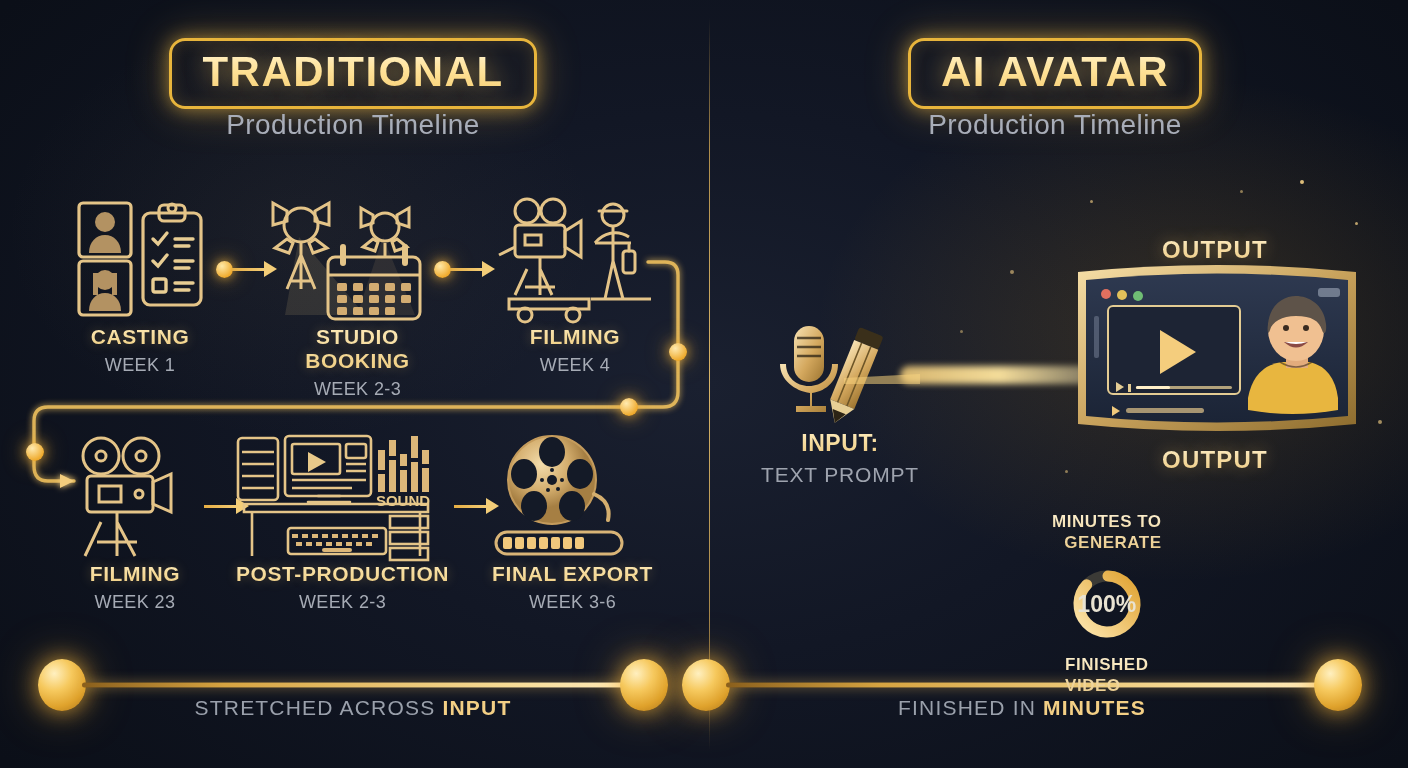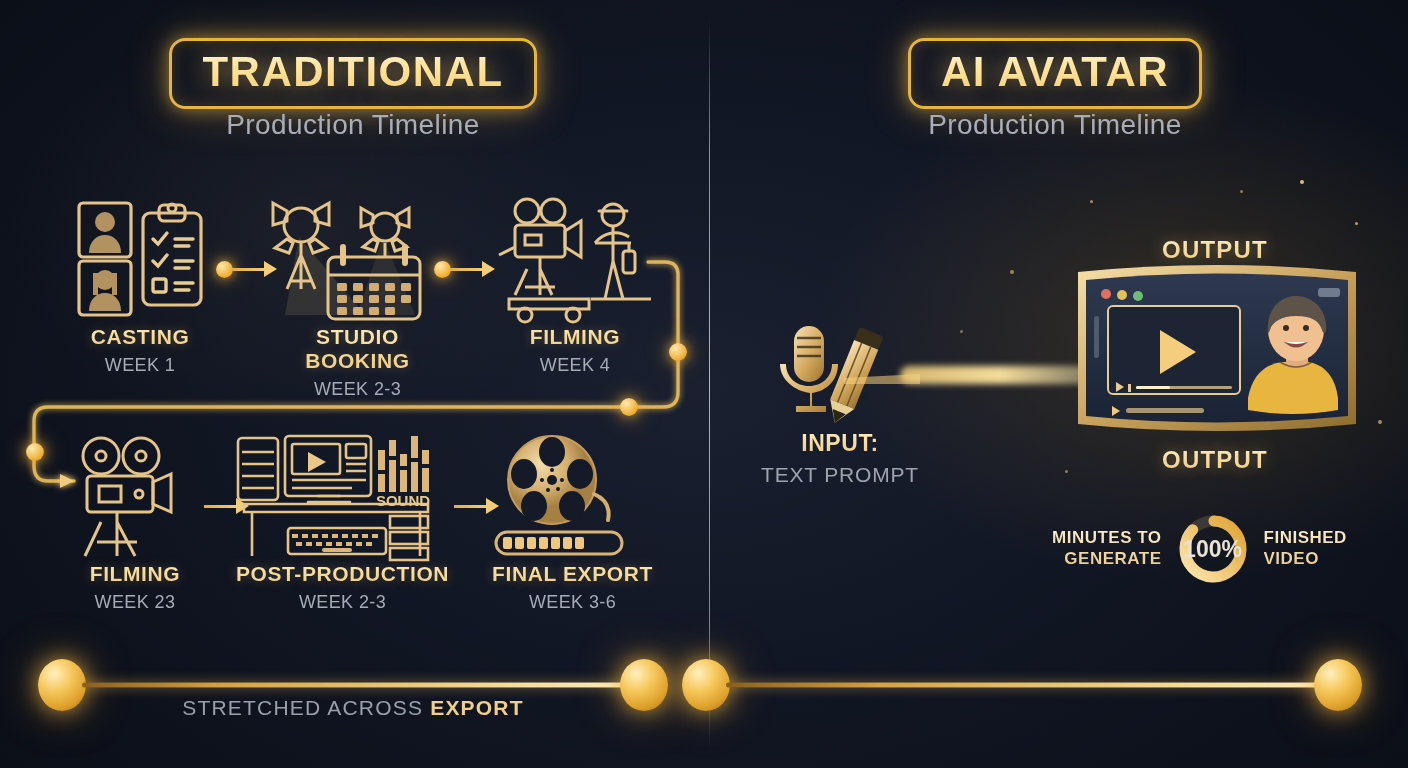--- a/index.html
+++ b/index.html
@@ -66,21 +66,21 @@
   .io{position:absolute;text-align:center;}
   .io .big{font-size:23px;font-weight:bold;letter-spacing:.6px;
     background:linear-gradient(to bottom,#ffeec0,#edc97c);
     -webkit-background-clip:text;background-clip:text;color:transparent;}
   .io .small{margin-top:6px;font-size:21px;color:#9ea3ae;letter-spacing:.8px;}
   .outlabel{position:absolute;width:100%;text-align:center;font-size:24px;font-weight:bold;letter-spacing:1.2px;
     background:linear-gradient(to bottom,#fff3d2,#eecb84);
     -webkit-background-clip:text;background-clip:text;color:transparent;
     text-shadow:0 0 16px rgba(240,195,100,.45);}
 
-  .ringwrap{position:absolute;display:flex;align-items:center;gap:14px;}
+  .ringwrap{position:absolute;display:flex;align-items:center;gap:14px;flex-direction:column;}
   .ringtxt{font-size:17px;font-weight:bold;line-height:1.22;letter-spacing:.5px;
     background:linear-gradient(to bottom,#fdf0cf,#e8c887);
     -webkit-background-clip:text;background-clip:text;color:transparent;}
   .ring{position:relative;width:74px;height:74px;}
   .ring .pct{position:absolute;inset:0;display:flex;align-items:center;justify-content:center;
     font-size:23px;font-weight:bold;color:#e9e3d2;}
 
   .sparkle{position:absolute;border-radius:50%;background:#ffd98a;}
 </style>
 </head>
@@ -375,27 +375,28 @@
       </svg>
     </div>
     <div class="title">FINAL EXPORT</div>
     <div class="sub">WEEK 3-6</div>
   </div>
 
   <div class="bar" style="left:38px;top:640px;width:630px;">
     <div class="ball" style="left:0;"></div>
     <div class="rod" style="left:44px;width:570px;"></div>
     <div class="ball" style="right:0;"></div>
-    <div class="barlabel"><span>STRETCHED ACROSS </span><b>EXPORT</b></div>
+    <div class="barlabel"><span>STRETCHED ACROSS </span><b>INPUT</b></div>
   </div>
 
   <div class="bar" style="left:682px;top:640px;width:680px;">
     <div class="ball" style="left:0;"></div>
     <div class="rod" style="left:44px;width:620px;"></div>
     <div class="ball" style="right:0;"></div>
+    <div class="barlabel"><span>FINISHED IN </span><b>MINUTES</b></div>
   </div>
 
   <div class="io" style="left:740px;top:318px;width:200px;">
     <div>
       <svg width="160" height="108" viewBox="0 0 160 108" style="display:block;margin:0 auto;">
         <defs>
           <linearGradient id="goldM" x1="0" y1="0" x2="1" y2="1">
             <stop offset="0%" stop-color="#f8e3b4"></stop>
               <stop offset="55%" stop-color="#d4a85e"></stop>
               <stop offset="100%" stop-color="#9c7430"></stop>

